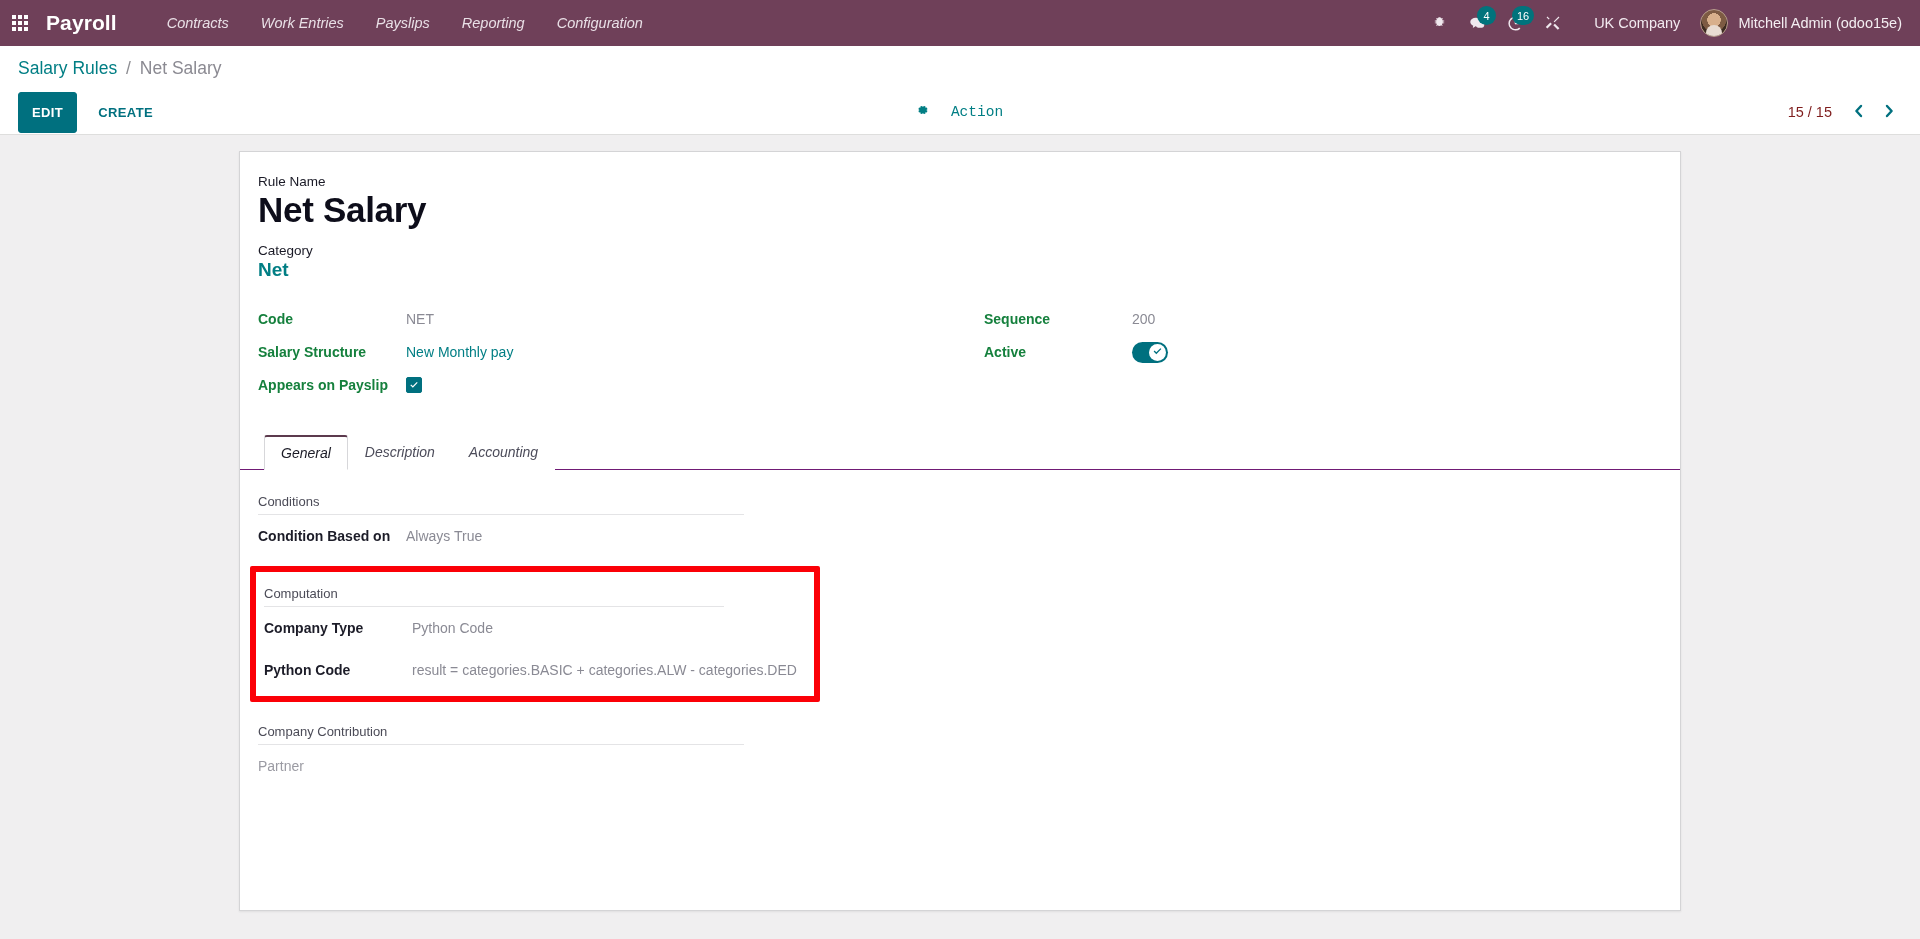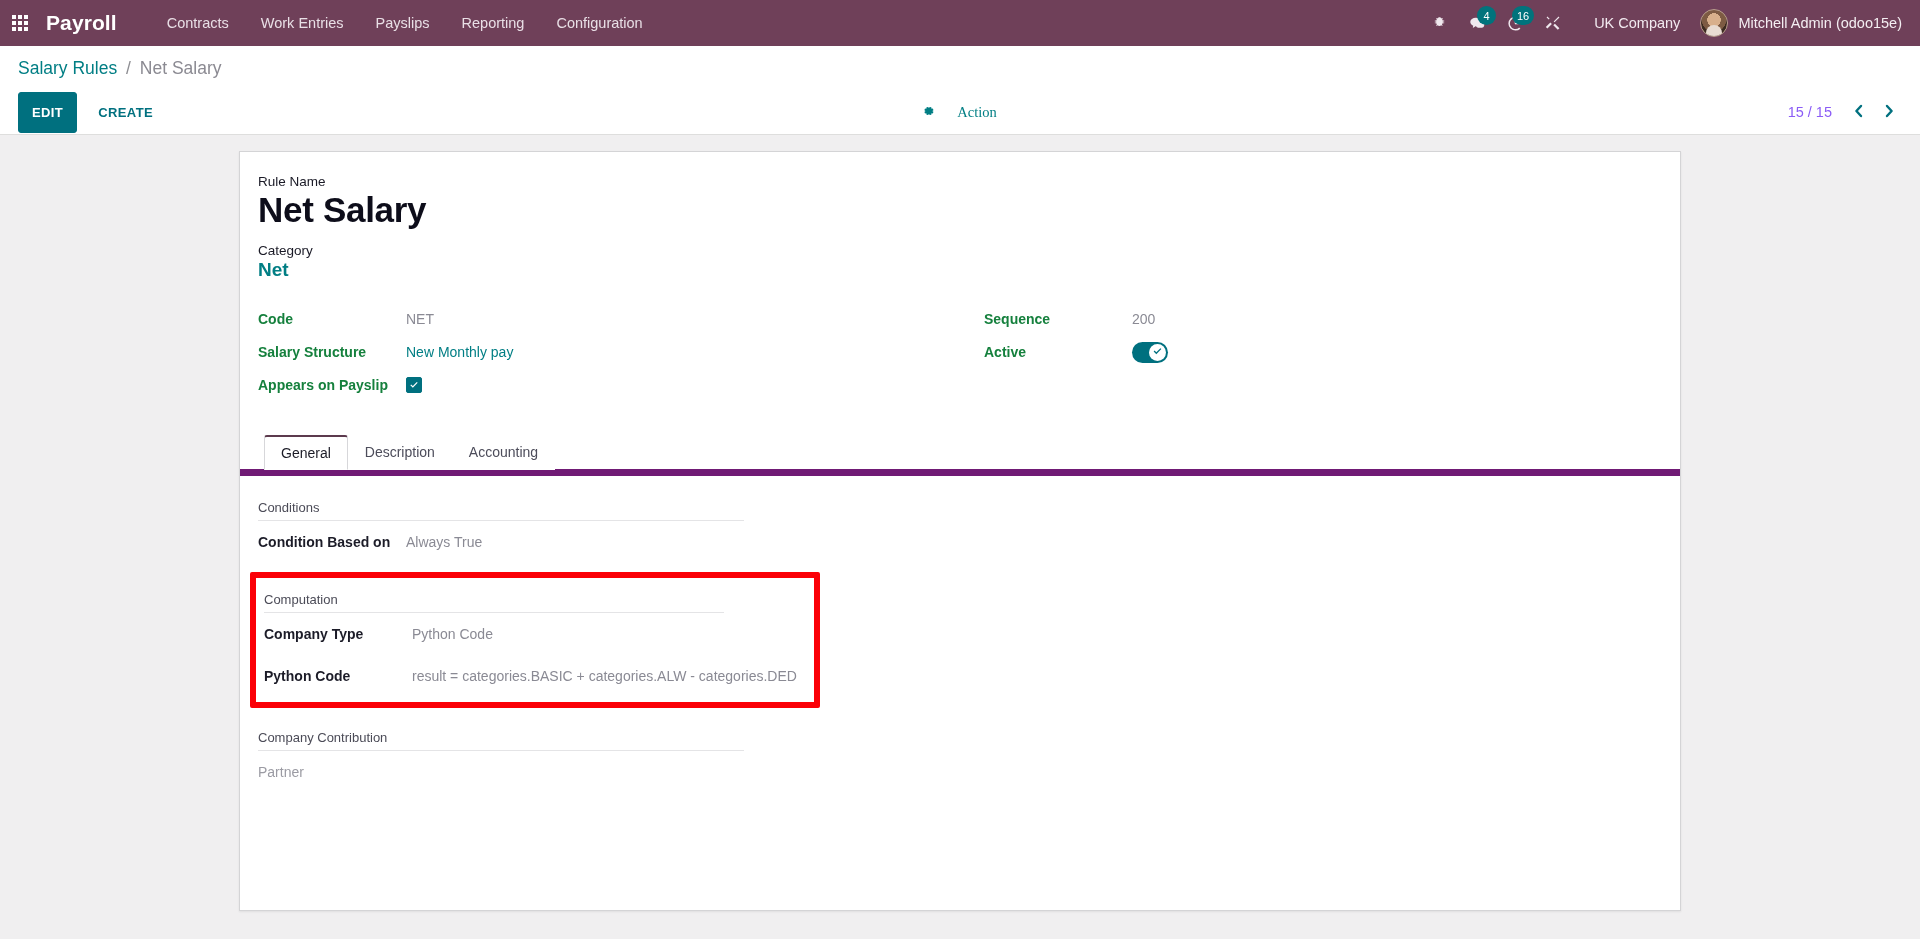--- a/index.html
+++ b/index.html
@@ -25,21 +25,21 @@
     grid-template-rows: repeat(3, 4px);
     gap: 2px;
     margin-right: 18px;
     cursor: pointer;
   }
   .apps-grid i { display: block; width: 4px; height: 4px; background: #fff; }
   .brand {
     font-size: 21px; font-weight: bold; color: #fff;
     margin-right: 34px; cursor: pointer; letter-spacing: .1px;
   }
-  .menu-items { display: flex; align-items: flex-end; }
+  .menu-items { display: flex; align-items: flex-end; font-style: italic; }
   .menu-item {
     font-size: 14.5px; color: #e9dfe6; padding: 0 16px;
     cursor: pointer; white-space: nowrap; line-height: 46px;
   }
   .nav-right { margin-left: auto; display: flex; align-items: center; }
   .nav-icon {
     position: relative; width: 34px; height: 28px;
     display: flex; align-items: center; justify-content: center;
     cursor: pointer; margin-left: 4px;
   }
@@ -84,24 +84,24 @@
     padding: 6px 12px; margin-left: 8px; border-radius: 3px;
     cursor: pointer; text-transform: uppercase;
   }
   .action-wrap {
     position: absolute; left: 0; right: 0;
     display: flex; justify-content: center; pointer-events: none;
   }
   .btn-action {
     pointer-events: auto; display: flex; align-items: center; gap: 22px;
     color: #017e84; font-size: 14.5px; cursor: pointer;
-    background: none; border: none; font-family: Liberation Serif, serif;
+    background: none; border: none; font-family: Liberation Mono, monospace;
   }
   .pager { margin-left: auto; display: flex; align-items: center; gap: 4px; }
-  .pager-count { font-size: 14.5px; color: #8b5cf6; margin-right: 10px; }
+  .pager-count { font-size: 14.5px; color: #7f1d1d; margin-right: 10px; }
   .pager-btn {
     width: 26px; height: 26px; display: flex; align-items: center;
     justify-content: center; cursor: pointer; color: #00707f;
     background: none; border: none;
   }
 
   
   .content-area { padding: 16px 0 0 0; height: calc(939px - 46px - 89px); overflow: hidden; }
   .sheet-outer { display: flex; justify-content: center; }
   .sheet {
@@ -140,22 +140,22 @@
   }
   .toggle-knob {
     width: 17px; height: 17px; border-radius: 50%; background: #fff;
     display: flex; align-items: center; justify-content: center;
   }
   .toggle-knob svg { fill: #00707f; }
 
   
   .notebook { margin-top: 30px; }
   .tabs {
-    display: flex; border-bottom: 7px solid #701a75;
-    padding-left: 12px; margin: 0 -18px; padding-right: 0;
+    display: flex; border-bottom: 1px solid #701a75;
+    padding-left: 12px; margin: 0 -18px; padding-right: 0; font-style: italic;
   }
   .tabs-inner { display: flex; padding-left: 12px; }
   .tab {
     font-size: 14px; color: #4c4c5a; padding: 8px 16px 8px 16px;
     cursor: pointer; background: #fff;
     border: 1px solid transparent; border-bottom: none;
     position: relative; top: 1px;
   }
   .tab.active {
     color: #1b1b26; border: 1px solid #d7d7da; border-bottom: 1px solid #fff;

